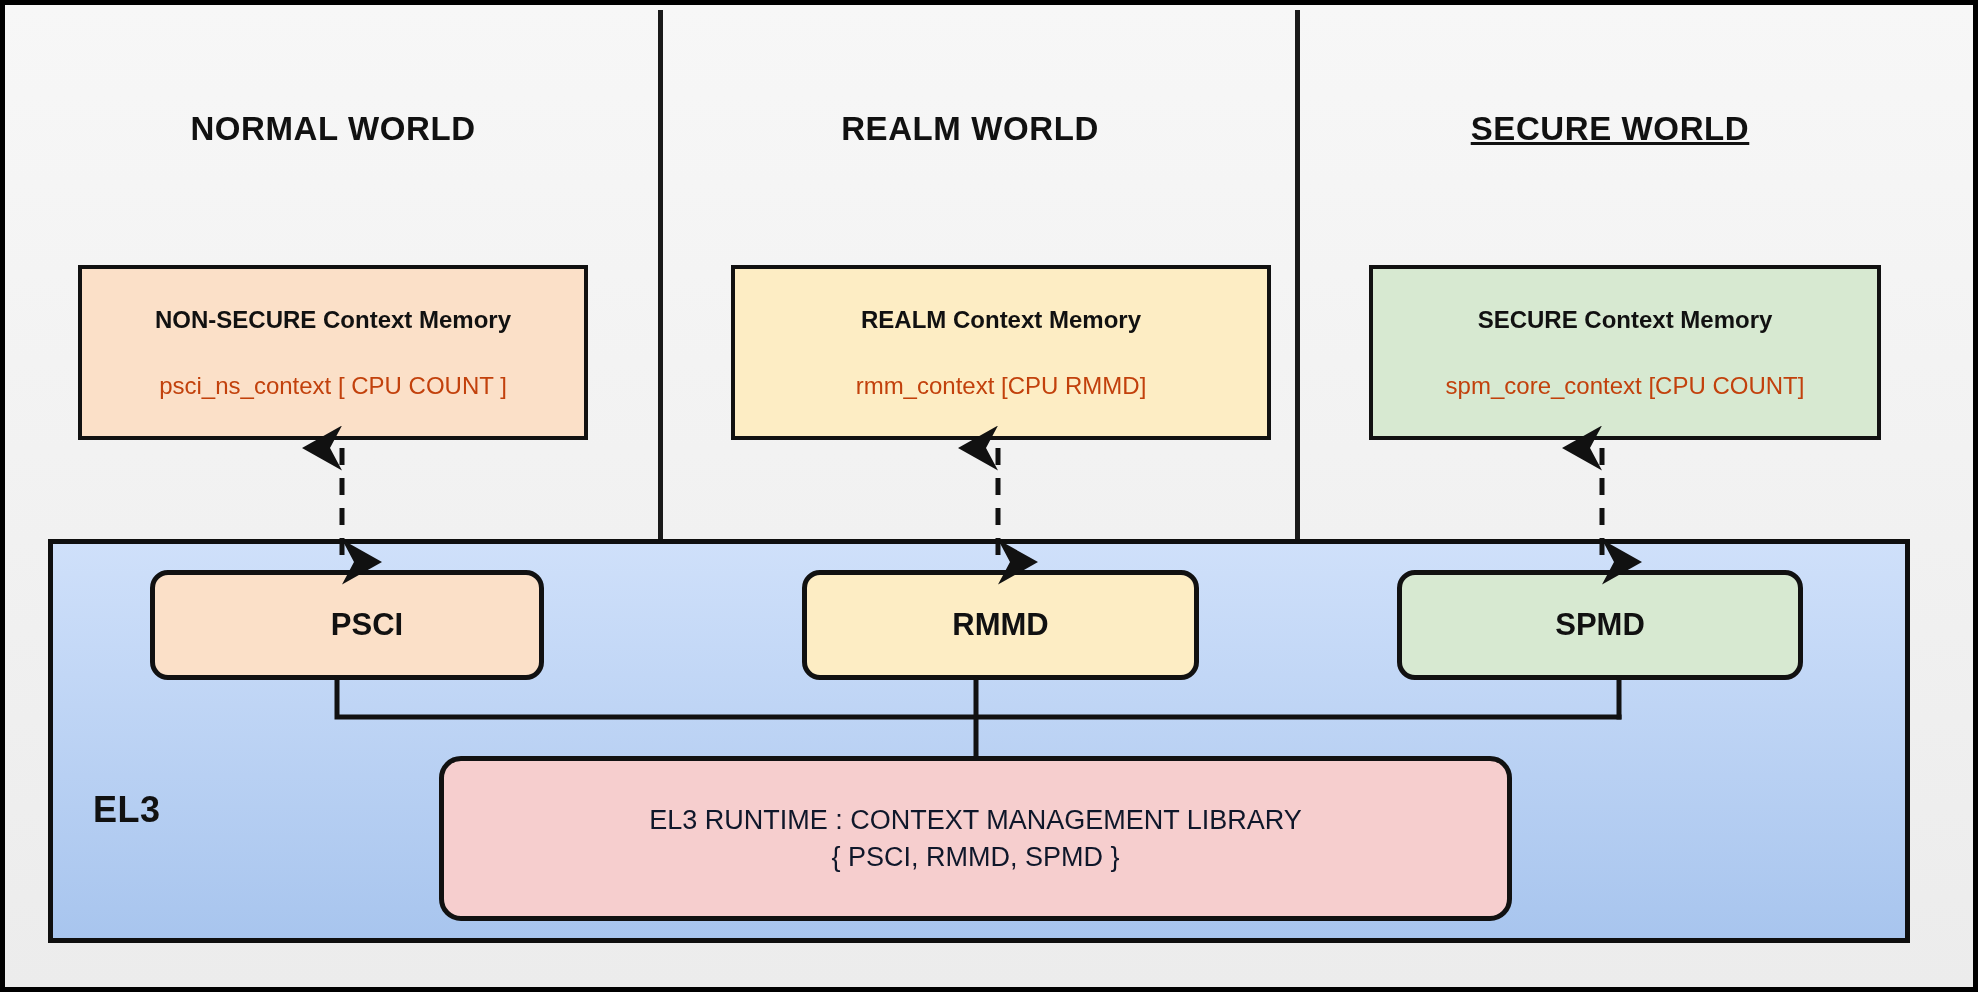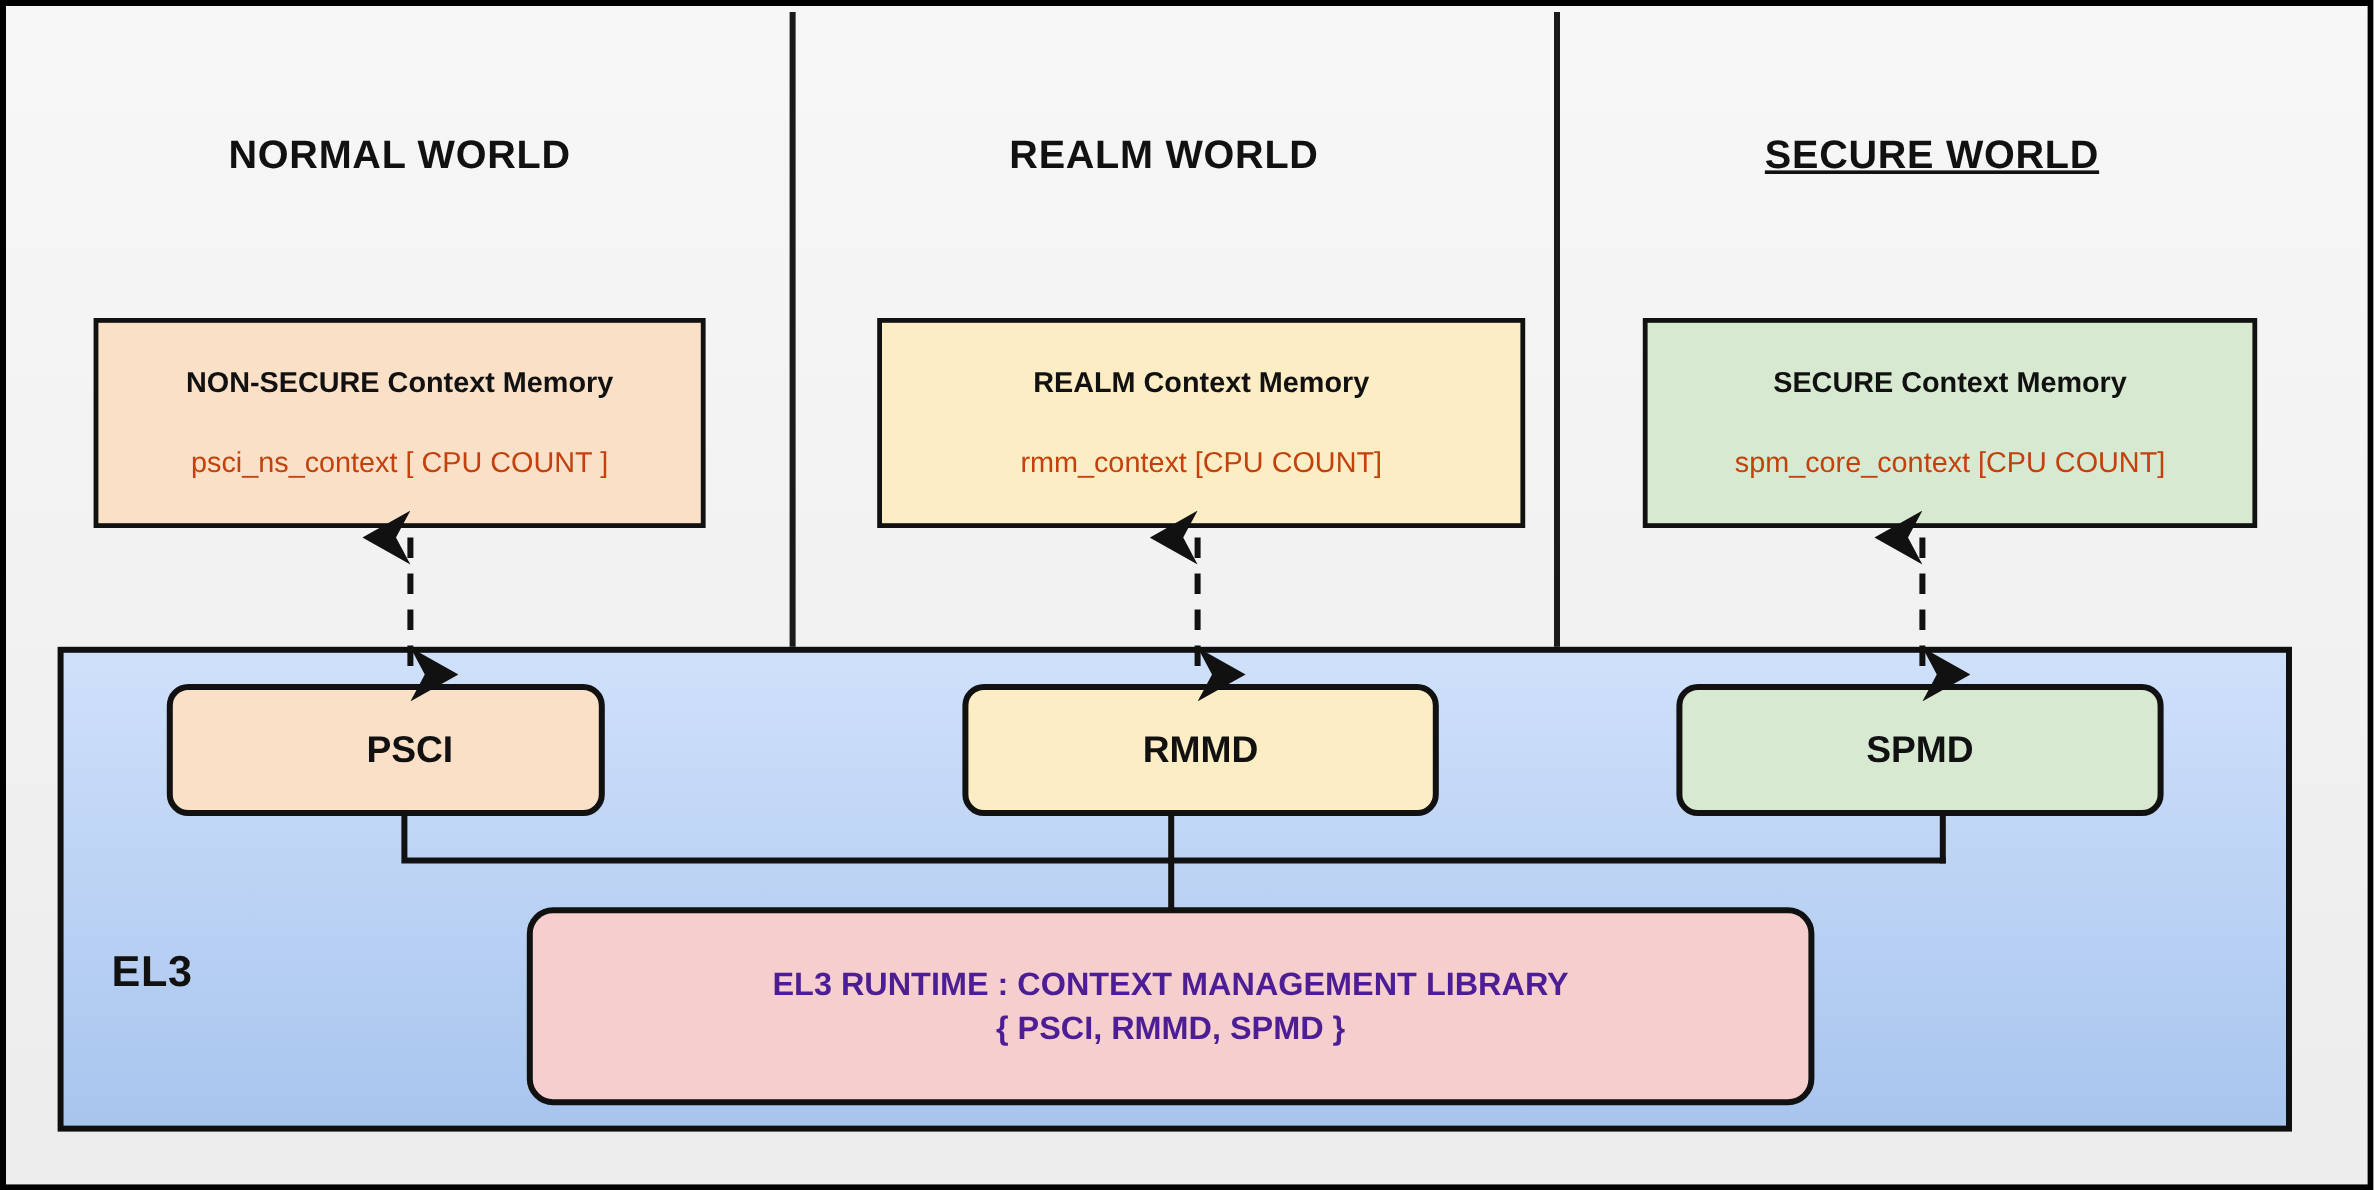--- a/index.html
+++ b/index.html
@@ -114,22 +114,22 @@
     box-sizing: border-box;
     background: #f6cece;
     display: flex;
     flex-direction: column;
     align-items: center;
     justify-content: center;
     gap: 6px;
   }
   #runtime-box .rt-line {
     font-size: 27px;
-    font-weight: bold;
-    color: #4c1d95;
+    font-weight: normal;
+    color: #0f172a;
     text-align: center;
     white-space: nowrap;
   }
 
   
   #overlay {
     position: absolute;
     left: 0;
     top: 0;
     width: 1978px;
@@ -149,33 +149,33 @@
   <div class="world-title" style="left:700px; top:105px; width:530px;">REALM WORLD</div>
   <div class="world-title" style="left:1340px; top:105px; width:530px;text-decoration:underline;">SECURE WORLD</div>
 
   <div class="ctx-box" style="left:73px; top:260px; width:510px; height:175px; background:#fbe0c8;">
     <div class="ctx-title">NON-SECURE Context Memory</div>
     <div class="ctx-sub">psci_ns_context  [ CPU COUNT ]</div>
   </div>
 
   <div class="ctx-box" style="left:726px; top:260px; width:540px; height:175px; background:#fdedc4;">
     <div class="ctx-title">REALM Context Memory</div>
-    <div class="ctx-sub">rmm_context [CPU COUNT]</div>
+    <div class="ctx-sub">rmm_context [CPU RMMD]</div>
   </div>
 
   <div class="ctx-box" style="left:1364px; top:260px; width:512px; height:175px; background:#d7e9d1;">
     <div class="ctx-title">SECURE Context Memory</div>
     <div class="ctx-sub">spm_core_context  [CPU COUNT]</div>
   </div>
 
   <div id="el3-container"></div>
 
   <div id="el3-label">EL3</div>
 
-  <div class="disp-box" style="left:134px; top:565px; width:365px; height:110px; background:#fbe0c8;padding-left:40px;">
+  <div class="disp-box" style="left:145px; top:565px; width:394px; height:110px; background:#fbe0c8;padding-left:40px;">
     <span>PSCI</span>
   </div>
 
   <div class="disp-box" style="left:797px; top:565px; width:397px; height:110px; background:#fdedc4;">
     <span>RMMD</span>
   </div>
 
   <div class="disp-box" style="left:1392px; top:565px; width:406px; height:110px; background:#d7e9d1;">
     <span>SPMD</span>
   </div>

